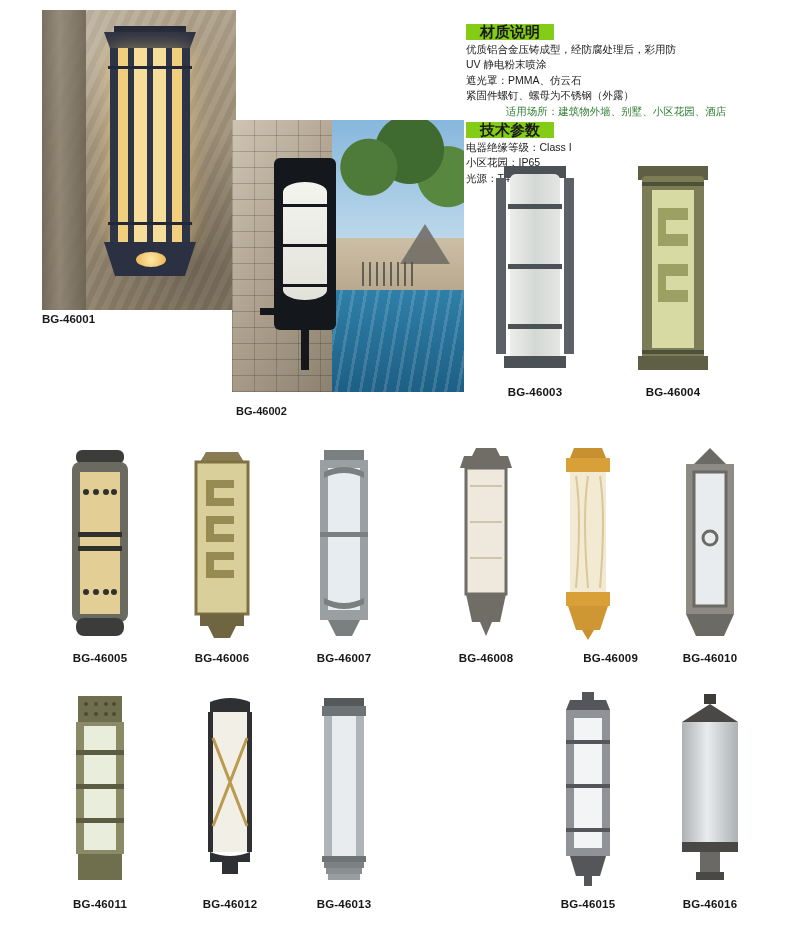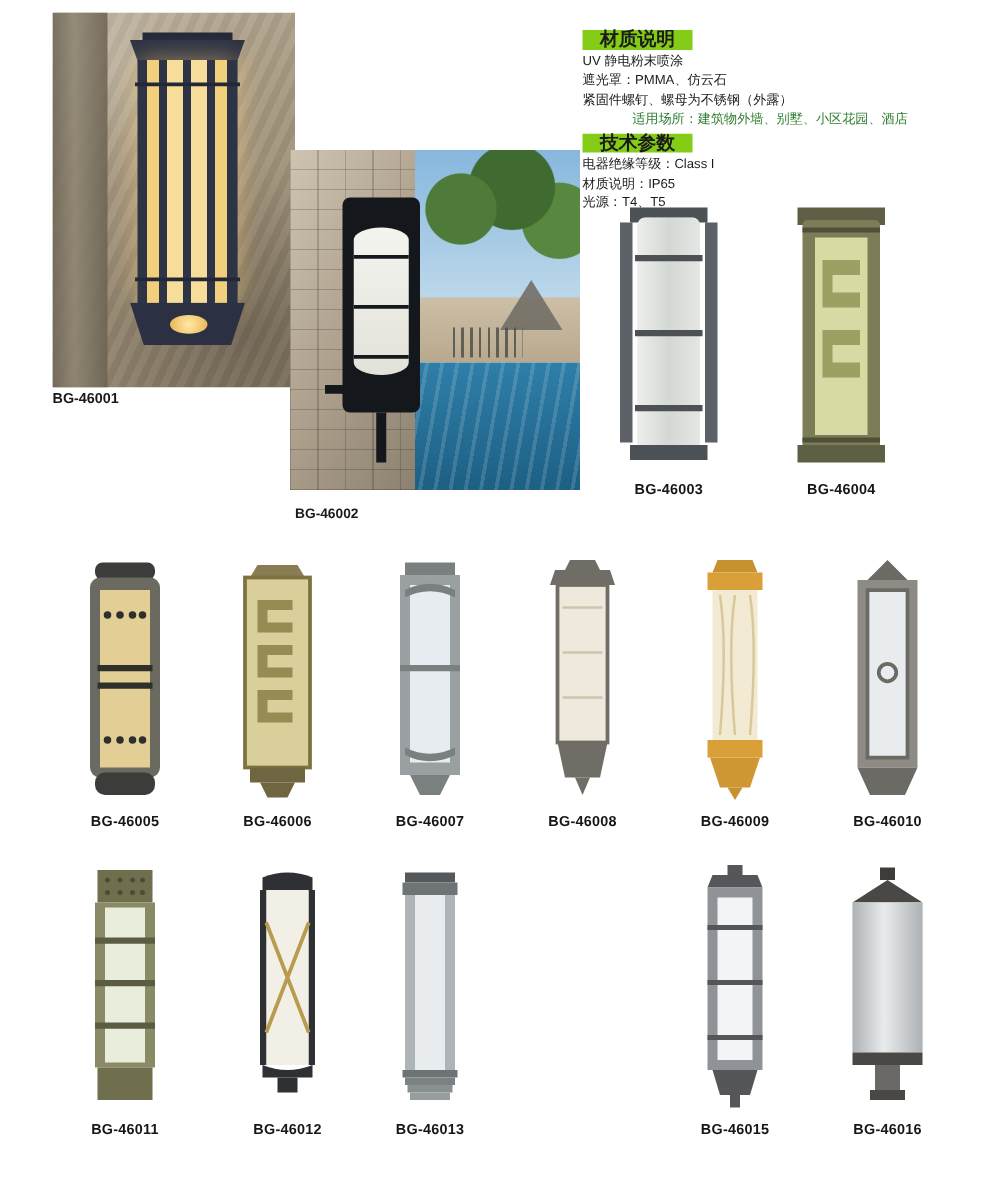--- a/index.html
+++ b/index.html
@@ -121,27 +121,28 @@
   }
   .art{position:relative;margin:0 auto;}
 </style>
 </head>
 <body>
 
 <div class="page">
 
   <div class="spec">
     <div class="hdr">材质说明</div>
+    <div class="line">优质铝合金压铸成型，经防腐处理后，彩用防</div>
     <div class="line">UV 静电粉末喷涂</div>
     <div class="line">遮光罩：PMMA、仿云石</div>
     <div class="line">紧固件螺钉、螺母为不锈钢（外露）</div>
     <div class="line green">适用场所：建筑物外墙、别墅、小区花园、酒店</div>
     <div class="hdr" style="margin-top:3px">技术参数</div>
     <div class="line">电器绝缘等级：Class I</div>
-    <div class="line">材质说明：IP65</div>
+    <div class="line">小区花园：IP65</div>
     <div class="line">光源：T4、T5</div>
   </div>
 
   <div class="photo photo-1">
     <div class="ph1-bg"></div>
     <div class="ph1-col"></div>
     <div class="lant1">
       <div class="cap2"></div>
       <div class="cap"></div>
       <div class="body"></div>
@@ -259,36 +260,36 @@
         <rect x="34" y="22" width="32" height="142" fill="#e6ecef"></rect>
         <path d="M30 26 q20 -10 40 0 v6 q-20 -10 -40 0 z" fill="#7a7f80"></path>
         <path d="M30 152 q20 10 40 0 v6 q-20 10 -40 0 z" fill="#7a7f80"></path>
         <rect x="26" y="86" width="48" height="5" fill="#7a7f80"></rect>
         <path d="M34 174 h32 l-8 16 h-16 z" fill="#7a7f80"></path>
       </svg>
     </div>
     <div class="cap">BG-46007</div>
   </div>
 
-  <div class="fig" style="left:416px;top:446px;width:100px;">
+  <div class="fig" style="left:436px;top:446px;width:100px;">
     <div class="art" style="width:100px;height:200px;">
       <svg width="100" height="200" viewBox="0 0 100 200">
         <path d="M40 2 h20 l4 8 h-28 z" fill="#6f6d66"></path>
         <path d="M28 10 h44 l4 12 h-52 z" fill="#6f6d66"></path>
         <rect x="30" y="22" width="40" height="126" fill="#efe9dd"></rect>
         <rect x="30" y="22" width="40" height="126" fill="none" stroke="#6f6d66" stroke-width="3"></rect>
         <path d="M34 40 h32 M34 76 h32 M34 112 h32" stroke="#cfc5ae" stroke-width="2"></path>
         <path d="M30 148 h40 l-6 28 h-28 z" fill="#6f6d66"></path>
         <path d="M44 176 h12 l-6 14 z" fill="#6f6d66"></path>
       </svg>
     </div>
     <div class="cap">BG-46008</div>
   </div>
 
-  <div class="fig" style="left:538px;top:446px;width:100px;">
+  <div class="fig" style="left:538px;top:446px;width:100px;text-align:right;">
     <div class="art" style="width:100px;height:200px;">
       <svg width="100" height="200" viewBox="0 0 100 200">
         <path d="M36 2 h28 l4 10 h-36 z" fill="#c8912f"></path>
         <rect x="28" y="12" width="44" height="14" fill="#d9a03a"></rect>
         <rect x="32" y="26" width="36" height="120" fill="#f3ead4"></rect>
         <path d="M38 30 q6 40 0 112 M50 30 q-6 40 0 112 M62 30 q6 40 0 112" stroke="#d9c89a" stroke-width="2" fill="none"></path>
         <rect x="28" y="146" width="44" height="14" fill="#d9a03a"></rect>
         <path d="M30 160 h40 l-8 24 h-24 z" fill="#cf9634"></path>
         <path d="M44 184 h12 l-6 10 z" fill="#c8912f"></path>
       </svg>

